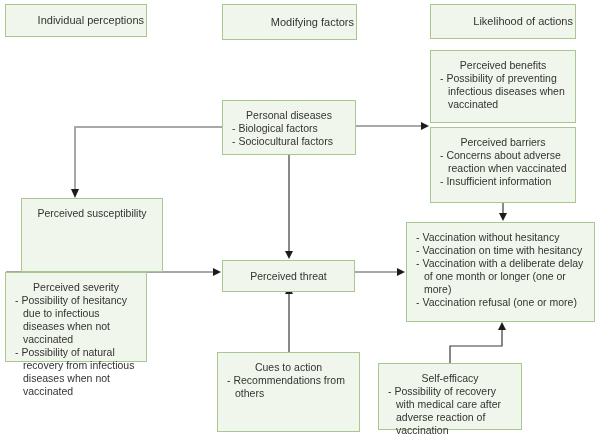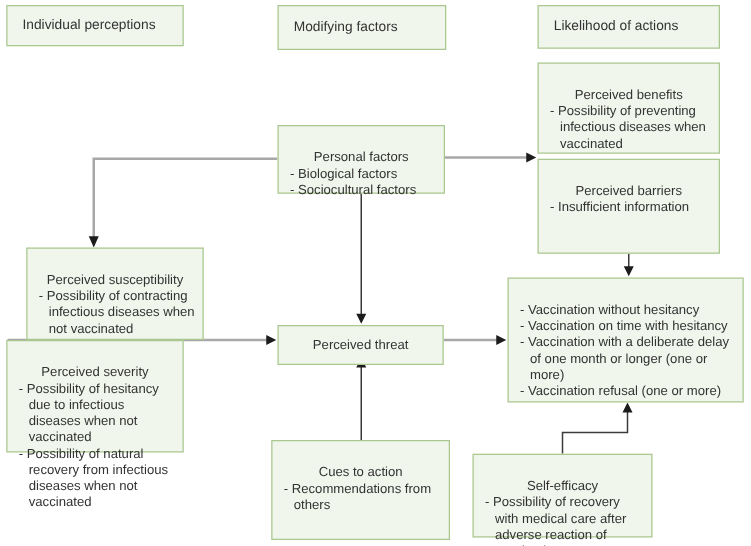--- a/index.html
+++ b/index.html
@@ -5,25 +5,25 @@
   :root{
     --fill:#f1f6ec; --border:#a9c78f; --text:#333333;
     --line-gray:#a8a8a8; --line-dark:#3a3a3a; --arrow:#1c1c1c; --bg:#ffffff;
   }
   html,body{margin:0;padding:0;}
   body{background:var(--bg);font-family:"Liberation Sans",sans-serif;}
   .canvas{position:relative;width:601px;height:437px;background:var(--bg);overflow:hidden;}
   .box{
     position:absolute;box-sizing:border-box;
     background:var(--fill);border:1px solid var(--border);
-    color:var(--text);font-size:10.5px;line-height:13px;padding:19px 5px 4px 5px;
+    color:var(--text);font-size:10.5px;line-height:13px;padding:8px 5px 4px 5px;
   }
   .box .title{text-align:center;}
   .box .item{padding-left:12px;text-indent:-8px;text-align:left;}
-  .header-box{display:flex;align-items:center;justify-content:flex-start;text-align:center;font-size:11px;padding:12px;}
+  .header-box{display:flex;align-items:center;justify-content:flex-end;text-align:center;font-size:11px;padding:2px;}
   .threat-box{display:flex;align-items:center;justify-content:center;text-align:center;padding:15px;}
   svg.connectors{position:absolute;left:0;top:0;width:601px;height:437px;pointer-events:none;}
   .conn-gray{stroke:var(--line-gray);stroke-width:2;fill:none;}
   .conn-dark{stroke:var(--line-dark);stroke-width:1.2;fill:none;}
   .arrowhead{fill:var(--arrow);stroke:none;}
 </style>
 </head>
 <body>
 
 <div class="canvas">
@@ -67,38 +67,38 @@
     <span>Individual perceptions</span>
   </div>
   <div class="box header-box" style="left:222px;top:4px;width:135px;height:36px;">
     <span>Modifying factors</span>
   </div>
   <div class="box header-box" style="left:430px;top:4px;width:146px;height:35px;">
     <span>Likelihood of actions</span>
   </div>
 
   <div class="box" style="left:222px;top:100px;width:134px;height:55px;">
-    <div class="title">Personal factors</div>
+    <div class="title">Personal diseases</div>
     <div class="item">- Biological factors</div>
     <div class="item">- Sociocultural factors</div>
   </div>
 
   <div class="box" style="left:430px;top:50px;width:146px;height:73px;">
     <div class="title">Perceived benefits</div>
     <div class="item">- Possibility of preventing infectious diseases when vaccinated</div>
   </div>
 
   <div class="box" style="left:430px;top:127px;width:146px;height:76px;">
     <div class="title">Perceived barriers</div>
+    <div class="item">- Concerns about adverse reaction when vaccinated</div>
     <div class="item">- Insufficient information</div>
   </div>
 
   <div class="box" style="left:5px;top:198px;width:142px;height:74px;margin-left:16px;">
     <div class="title">Perceived susceptibility</div>
-    <div class="item">- Possibility of contracting infectious diseases when not vaccinated</div>
   </div>
 
   <div class="box" style="left:5px;top:272px;width:142px;height:90px;">
     <div class="title">Perceived severity</div>
     <div class="item">- Possibility of hesitancy due to infectious diseases when not vaccinated</div>
     <div class="item">- Possibility of natural recovery from infectious diseases when not vaccinated</div>
   </div>
 
   <div class="box threat-box" style="left:222px;top:260px;width:133px;height:26px;">
     <span>Perceived threat</span>

